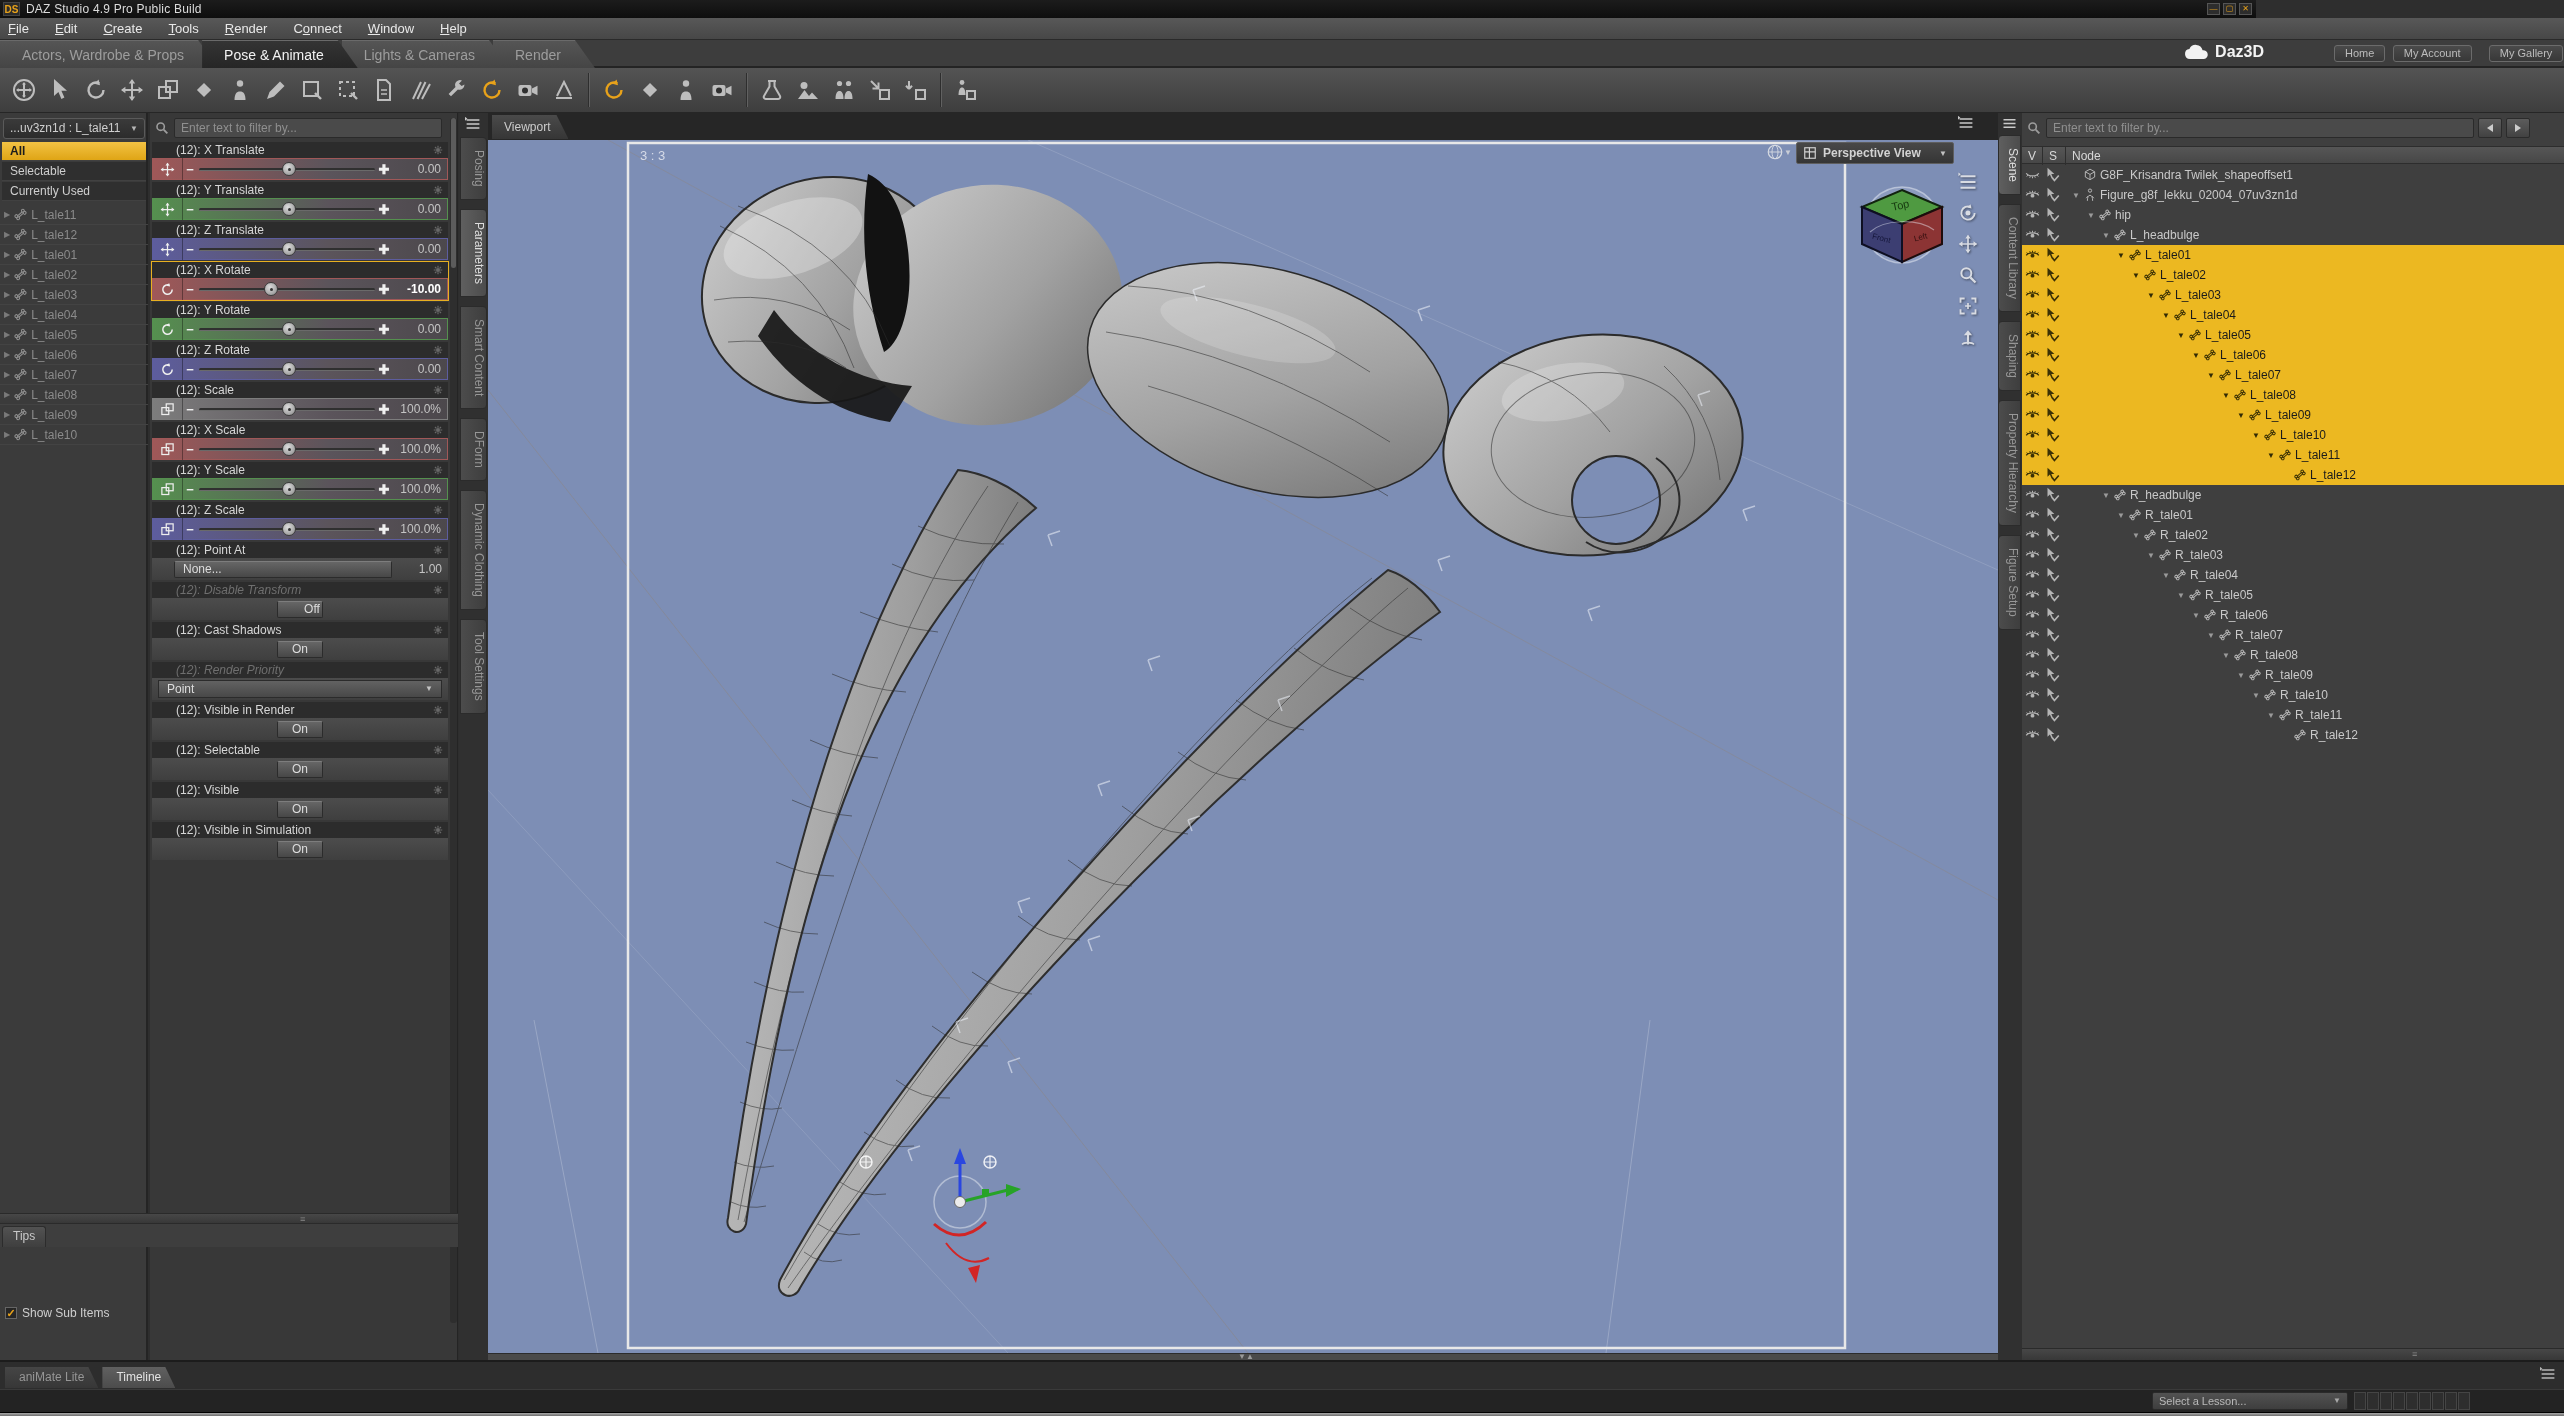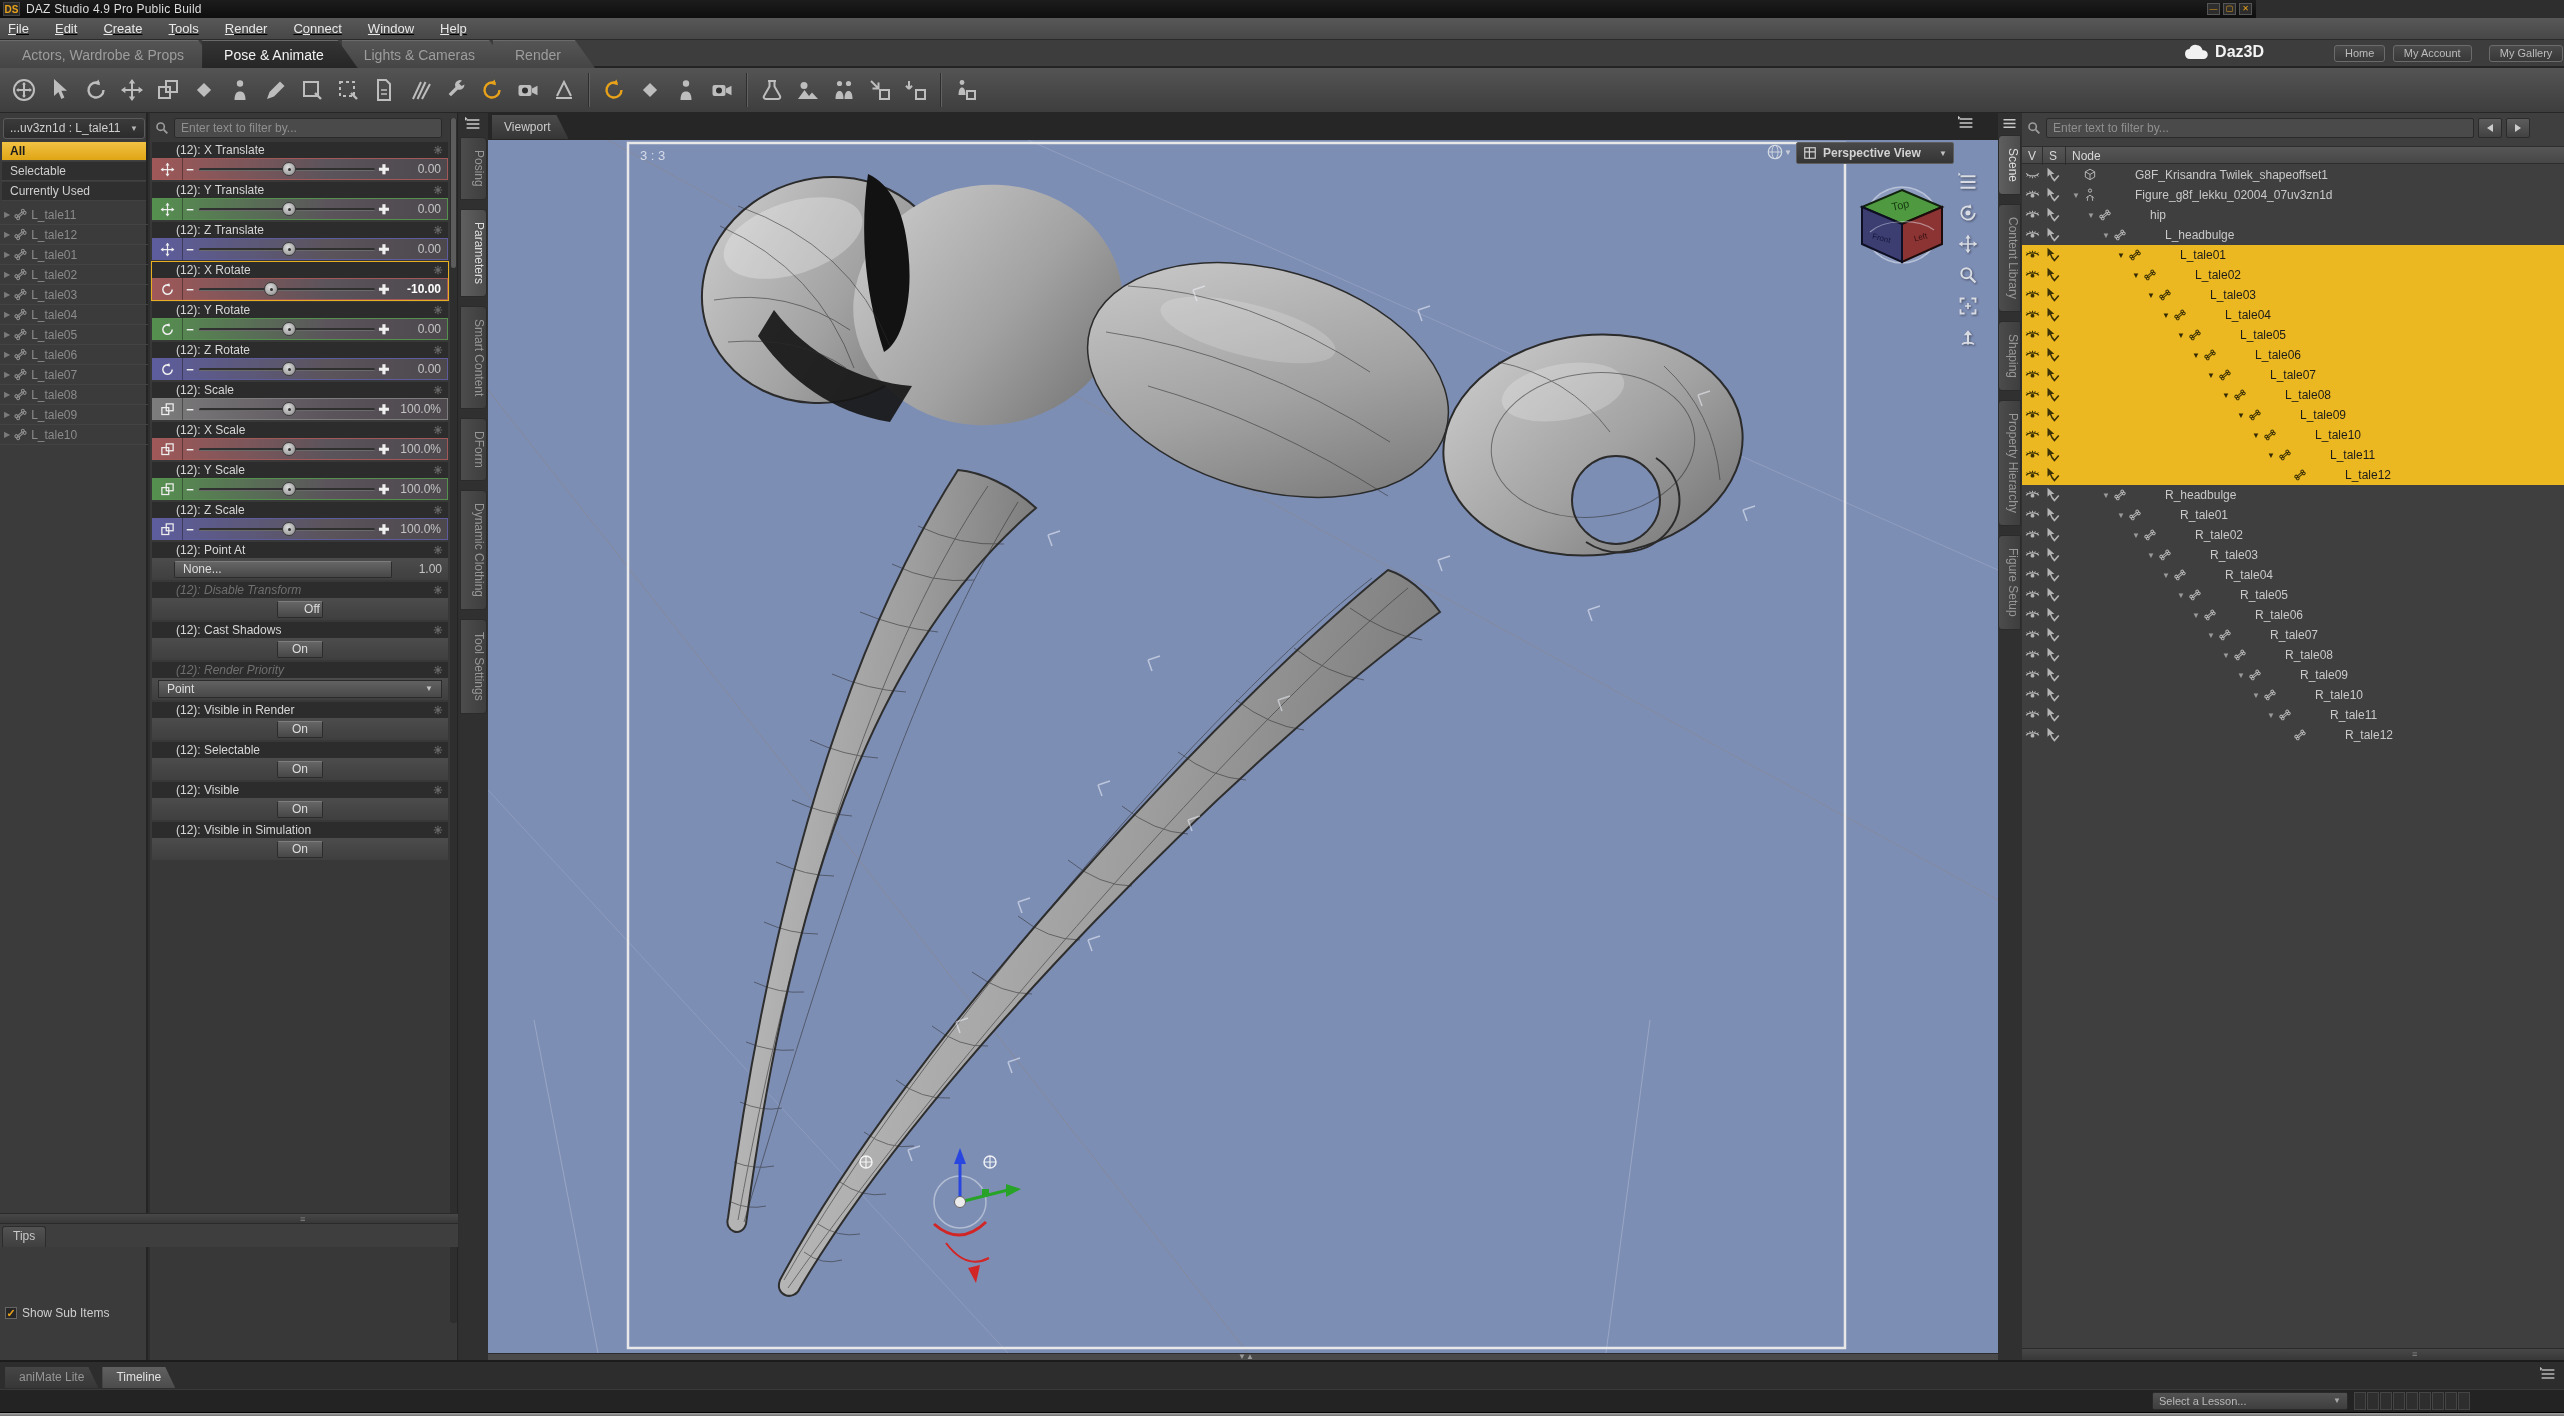--- a/index.html
+++ b/index.html
@@ -8,21 +8,21 @@
   #root { position:absolute; inset:0; width:2564px; height:1416px; background:#2e2e2e; }
   .abs { position:absolute; }
 
   
   #titlebar { left:0; top:0; width:2256px; height:18px; background:linear-gradient(#1c1c1c,#0e0e0e); color:#e3e3e3; font-size:12px;padding-left:39px; }
   #ds-logo { left:3px; top:2px; width:17px; height:14px; background:#2b2b2b; color:#e8a21a; font-weight:bold; font-size:10px; text-align:center; line-height:14px; border:1px solid #444; }
   #win-title { left:26px; top:2px; font-size:12px; letter-spacing:.2px; color:#dcdcdc; }
   .winbtn { top:3px; width:13px; height:12px; background:#2d2d2d; border:1px solid #555; color:#e8a21a; font-size:8px; line-height:10px; text-align:center; }
 
   
-  #menubar { left:0; top:18px; width:2564px; height:22px; background:linear-gradient(#585858,#474747); border-bottom:1px solid #2a2a2a; display:flex; align-items:center; padding-left:8px; gap:26px;text-decoration:underline; }
+  #menubar { left:0; top:18px; width:2564px; height:22px; background:linear-gradient(#585858,#474747); border-bottom:1px solid #2a2a2a; display:flex; align-items:center; padding-left:8px; gap:26px; }
   #menubar span { color:#e8e8e8; font-size:13px; cursor:default; }
   #menubar u { text-decoration:underline; }
 
   
   #tabbar { left:0; top:40px; width:2564px; height:28px; background:#3d3d3d; border-bottom:2px solid #242424; }
   #activity-tabs { position:absolute; left:0; top:0; height:28px; display:flex; }
   .atab { height:28px; padding:0 34px 0 22px; margin-right:-16px; display:flex; align-items:center; font-size:14px; color:#9d9d9d; background:linear-gradient(#555,#454545); clip-path:polygon(0 0, calc(100% - 20px) 0, 100% 100%, 0 100%); border-top:1px solid #6a6a6a; }
   .atab.active { background:linear-gradient(#343434,#262626); color:#f2f2f2; z-index:3; }
   #brand { right:300px; top:3px; display:flex; align-items:center; gap:6px; color:#f4f4f4; font-size:16px; font-weight:bold; }
   .acct-btn { top:5px; height:17px; padding:0 10px; border:1px solid #6b6b6b; border-radius:3px; color:#bcbcbc; font-size:11px; line-height:15px; background:linear-gradient(#4a4a4a,#383838); }
@@ -101,21 +101,21 @@
   #scene-header { left:0; top:33px; width:542px; height:18px; background:linear-gradient(#565656,#474747); border-top:1px solid #2d2d2d; border-bottom:1px solid #2d2d2d; color:#d8d8d8; font-size:12px; }
   #scene-header span { position:absolute; top:1px; line-height:16px; }
   #scene-header .colsep { position:absolute; top:0; width:1px; height:18px; background:#2e2e2e; }
   .srow { position:absolute; left:0; width:542px; height:20px; display:flex; align-items:center; font-size:12px; color:#c9c9c9; }
   .srow.sel { background:#ecb821; color:#1b1b1b; }
   .srow .vcell { position:absolute; left:3px; top:2px; }
   .srow .scell { position:absolute; left:23px; top:2px; }
   .srow .tri { position:absolute; top:6px; font-size:8px; color:#9a9a9a; }
   .srow.sel .tri { color:#332b05; }
   .srow .nicon { position:absolute; top:3px; }
-  .srow .nlabel { position:absolute; top:3px; line-height:14px; white-space:nowrap;margin-left:35px; }
+  .srow .nlabel { position:absolute; top:3px; line-height:14px; white-space:nowrap; }
   #scene-split { left:0; top:1235px; width:542px; height:12px; background:linear-gradient(#474747,#383838); border-top:1px solid #2a2a2a; }
   #scene-split .grip { position:absolute; left:390px; top:3px; color:#888; font-size:9px; line-height:5px; }
 
   
   #bottom-dock { left:0; top:1360px; width:2564px; height:52px; background:#2d2d2d; border-top:2px solid #1c1c1c; }
   #dock-tabs { position:absolute; left:5px; top:5px; display:flex; gap:4px; }
   .dtab { height:21px; padding:0 14px; background:linear-gradient(#454545,#373737); clip-path:polygon(0 0, calc(100% - 10px) 0, 100% 100%, 0 100%); color:#969696; font-size:12px; line-height:21px; }
   .dtab.active { background:linear-gradient(#606060,#4c4c4c); color:#e2e2e2; }
   #dock-body { position:absolute; left:0; top:27px; width:2564px; height:23px; background:#232323; border-top:1px solid #3a3a3a; }
   #lesson-dd { position:absolute; left:2152px; top:2px; width:196px; height:18px; background:linear-gradient(#525252,#3e3e3e); border:1px solid #2a2a2a; color:#b9b9b9; font-size:11px; line-height:16px; padding:0 6px; display:flex; justify-content:space-between; align-items:center; border-radius:2px; }

